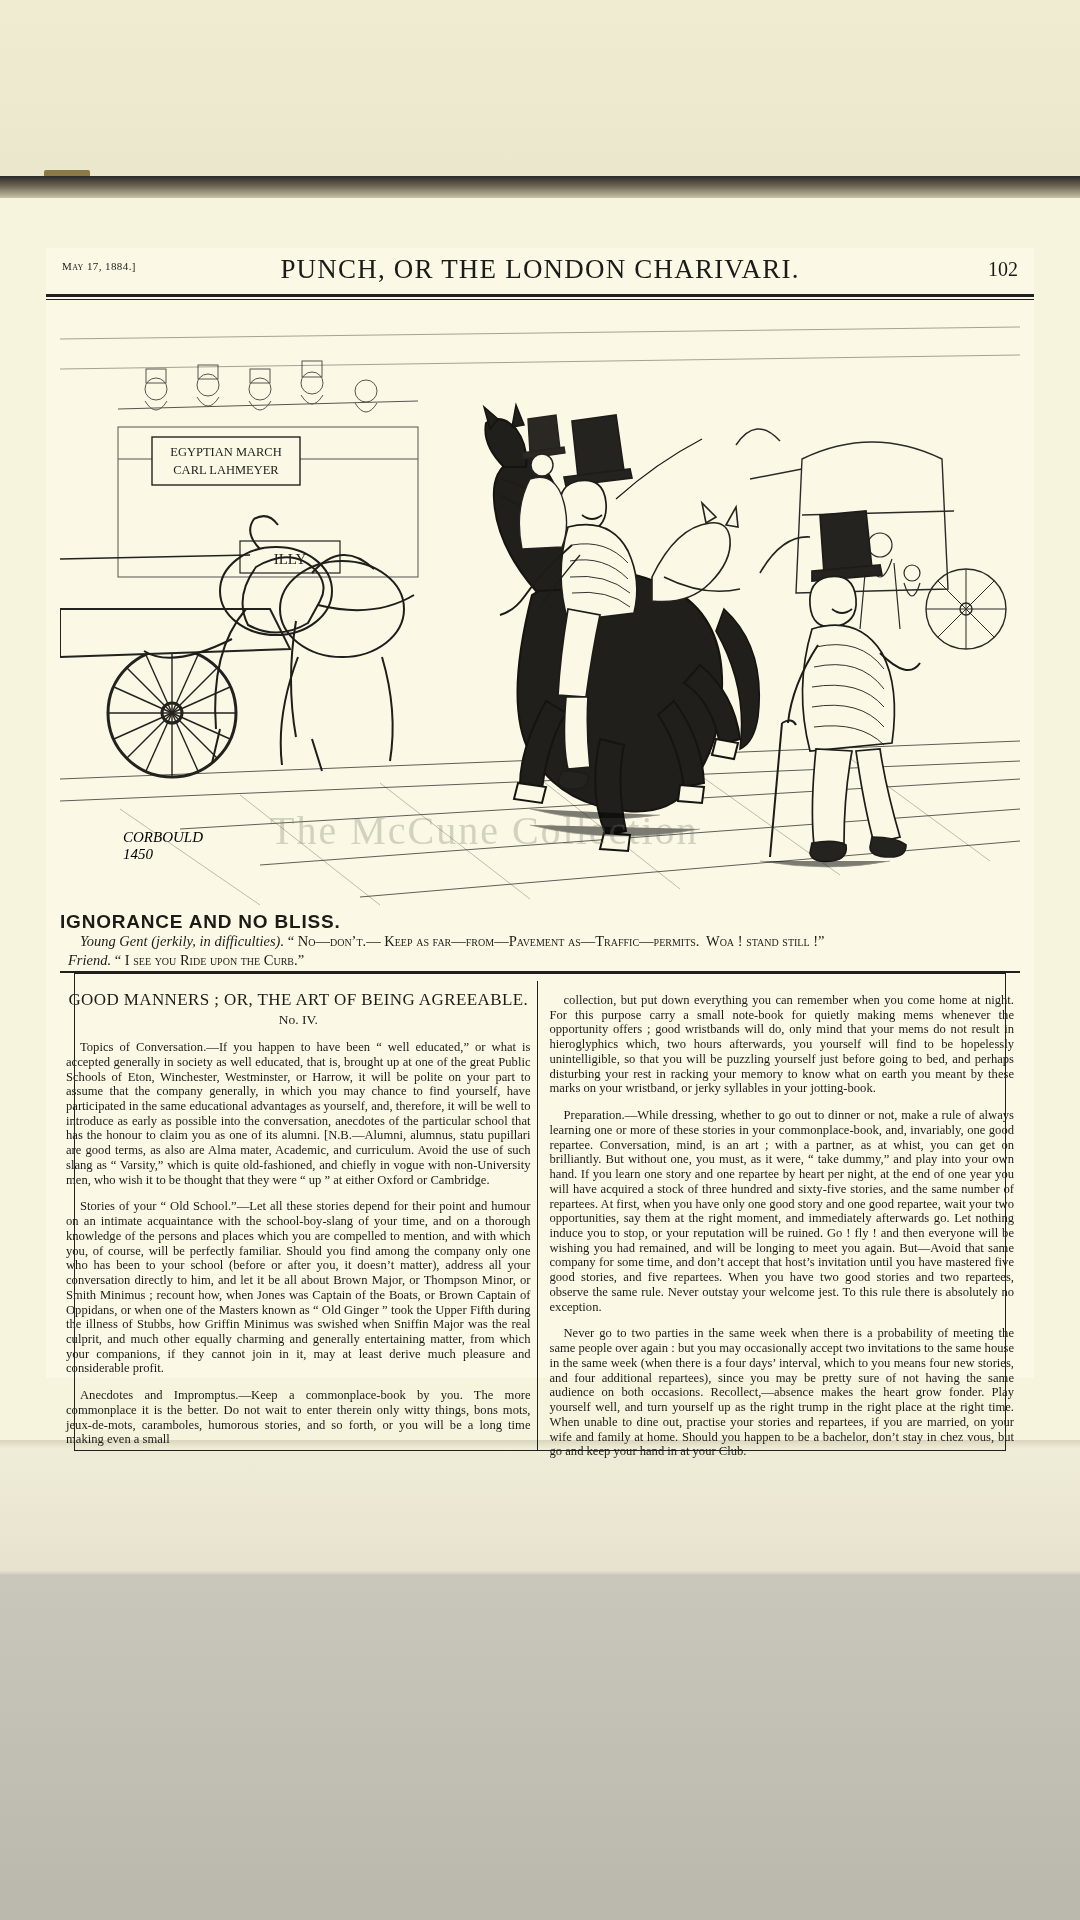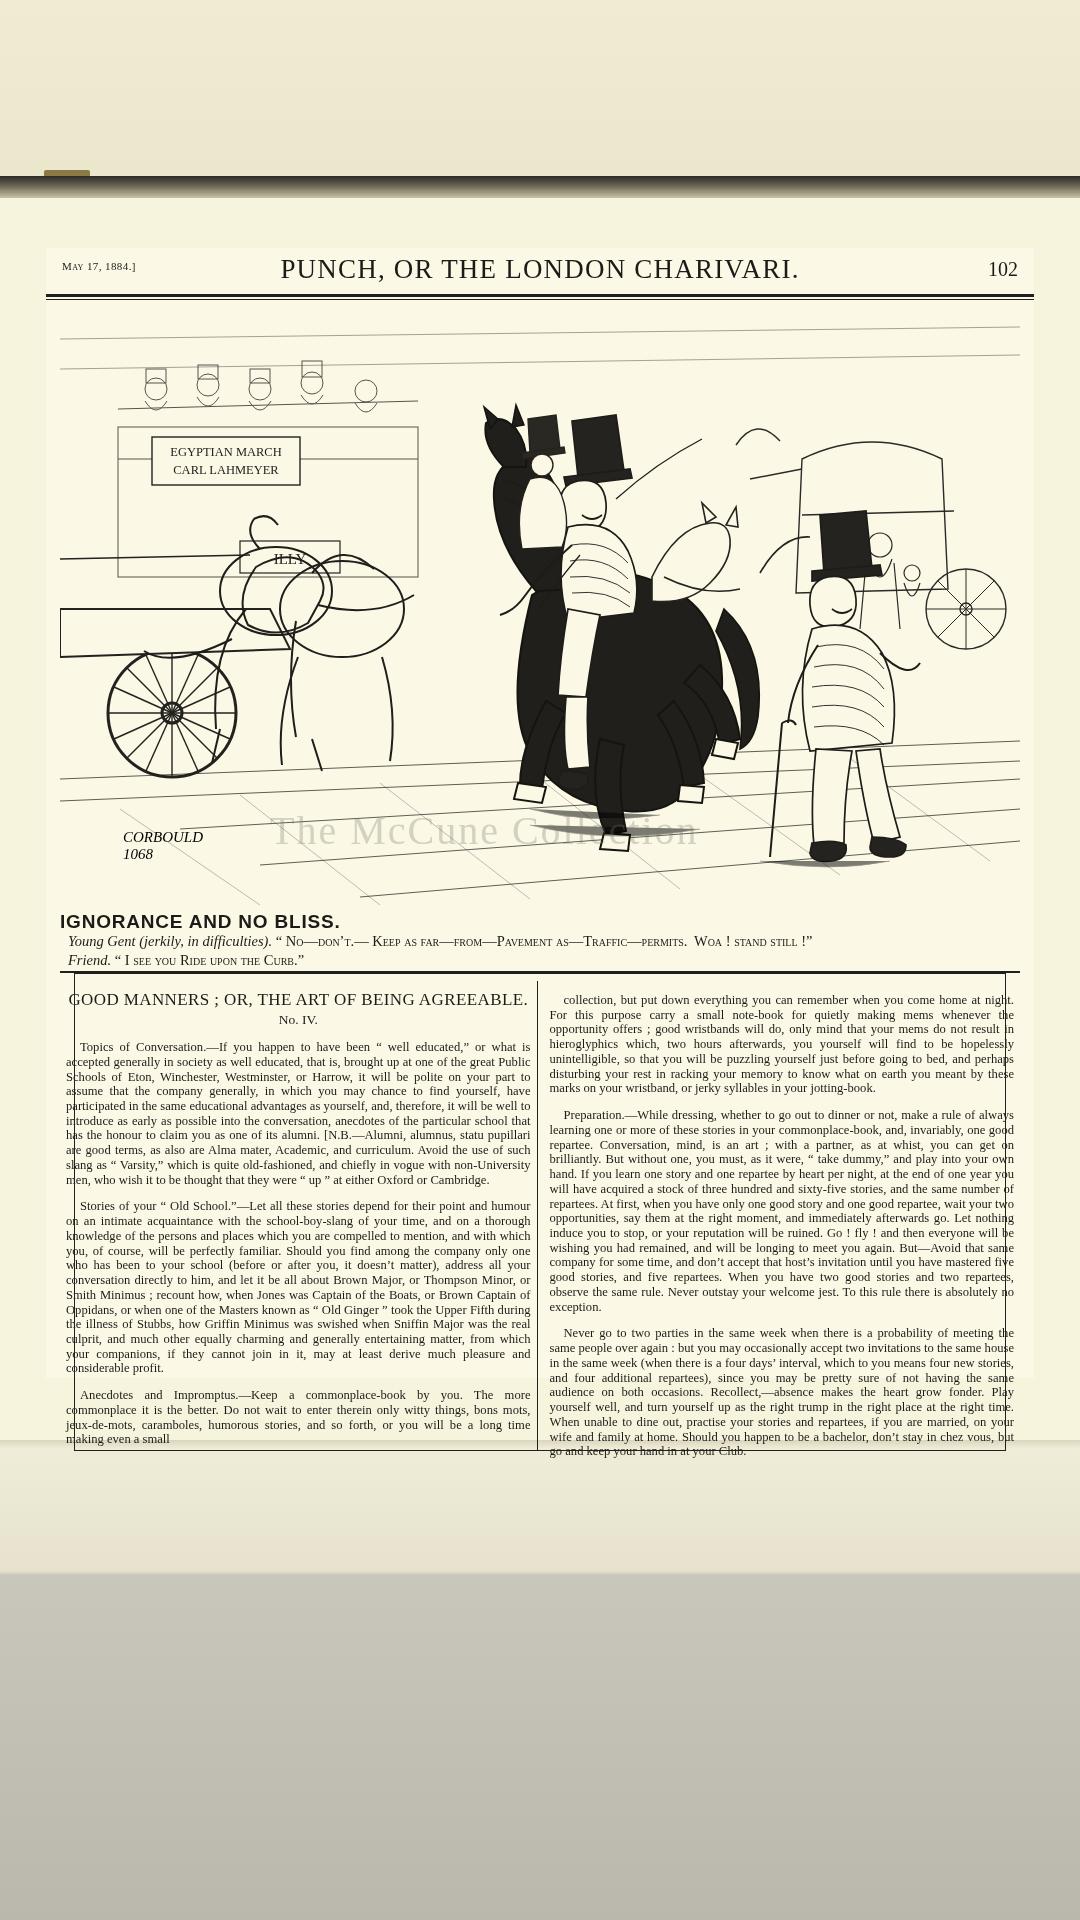--- a/index.html
+++ b/index.html
@@ -142,21 +142,21 @@
   .cap-line1 {
     position: absolute;
     left: 8px; top: 0;
     font-size: 14.5px;
     font-style: italic;
     margin-top: 41px;
   }
   .cap-line1 .sc, .cap-line2 .sc { font-variant: small-caps; font-style: normal; }
   .cap-line2 {
     position: absolute;
-    left: 8px; top: 22px;
+    left: 20px; top: 22px;
     font-size: 14.5px;
     font-style: italic;
     width: 930px;
   }
 
   
   .body-rule-top {
     margin: 4px 14px 0 14px;
     border-top: 2px solid #20201e;
   }
@@ -441,21 +441,21 @@
 
       <g stroke="#2e2c27" stroke-width="0.7" opacity="0.5">
         <path d="M470 500 q60 16 130 6"></path>
         <path d="M470 516 q80 20 170 4"></path>
         <path d="M700 552 q70 12 130 0"></path>
       </g>
     </svg>
 
     <div class="signature">
       <span>CORBOULD</span><br>
-      <span>1068</span>
+      <span>1450</span>
     </div>
     <div class="watermark">The McCune Collection</div>
   </div>
 
   <div class="caption-block">
     <div class="cap-title">IGNORANCE AND NO BLISS.</div>
     <div class="cap-line1">
       <span>Friend.</span>
       <span class="sc">“ I see you Ride upon the Curb.”</span>
     </div>

